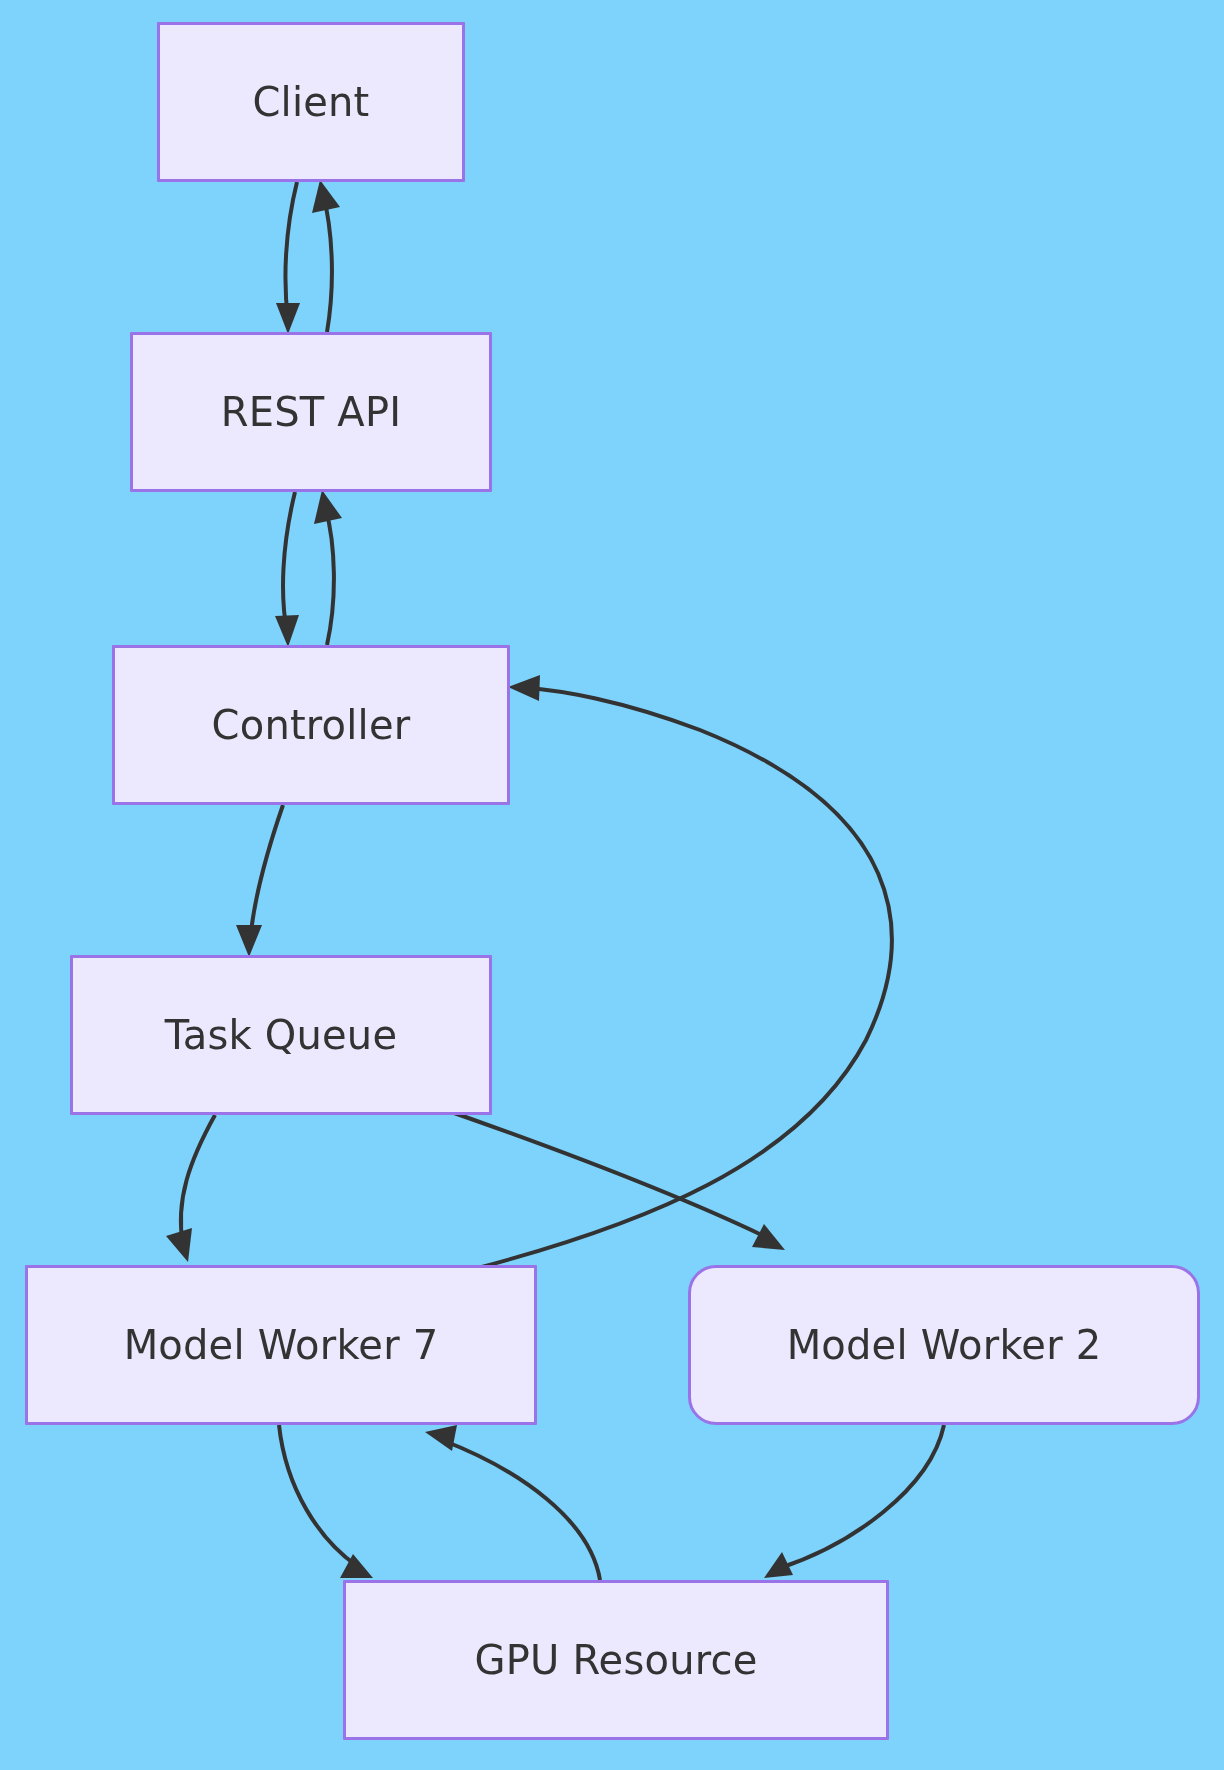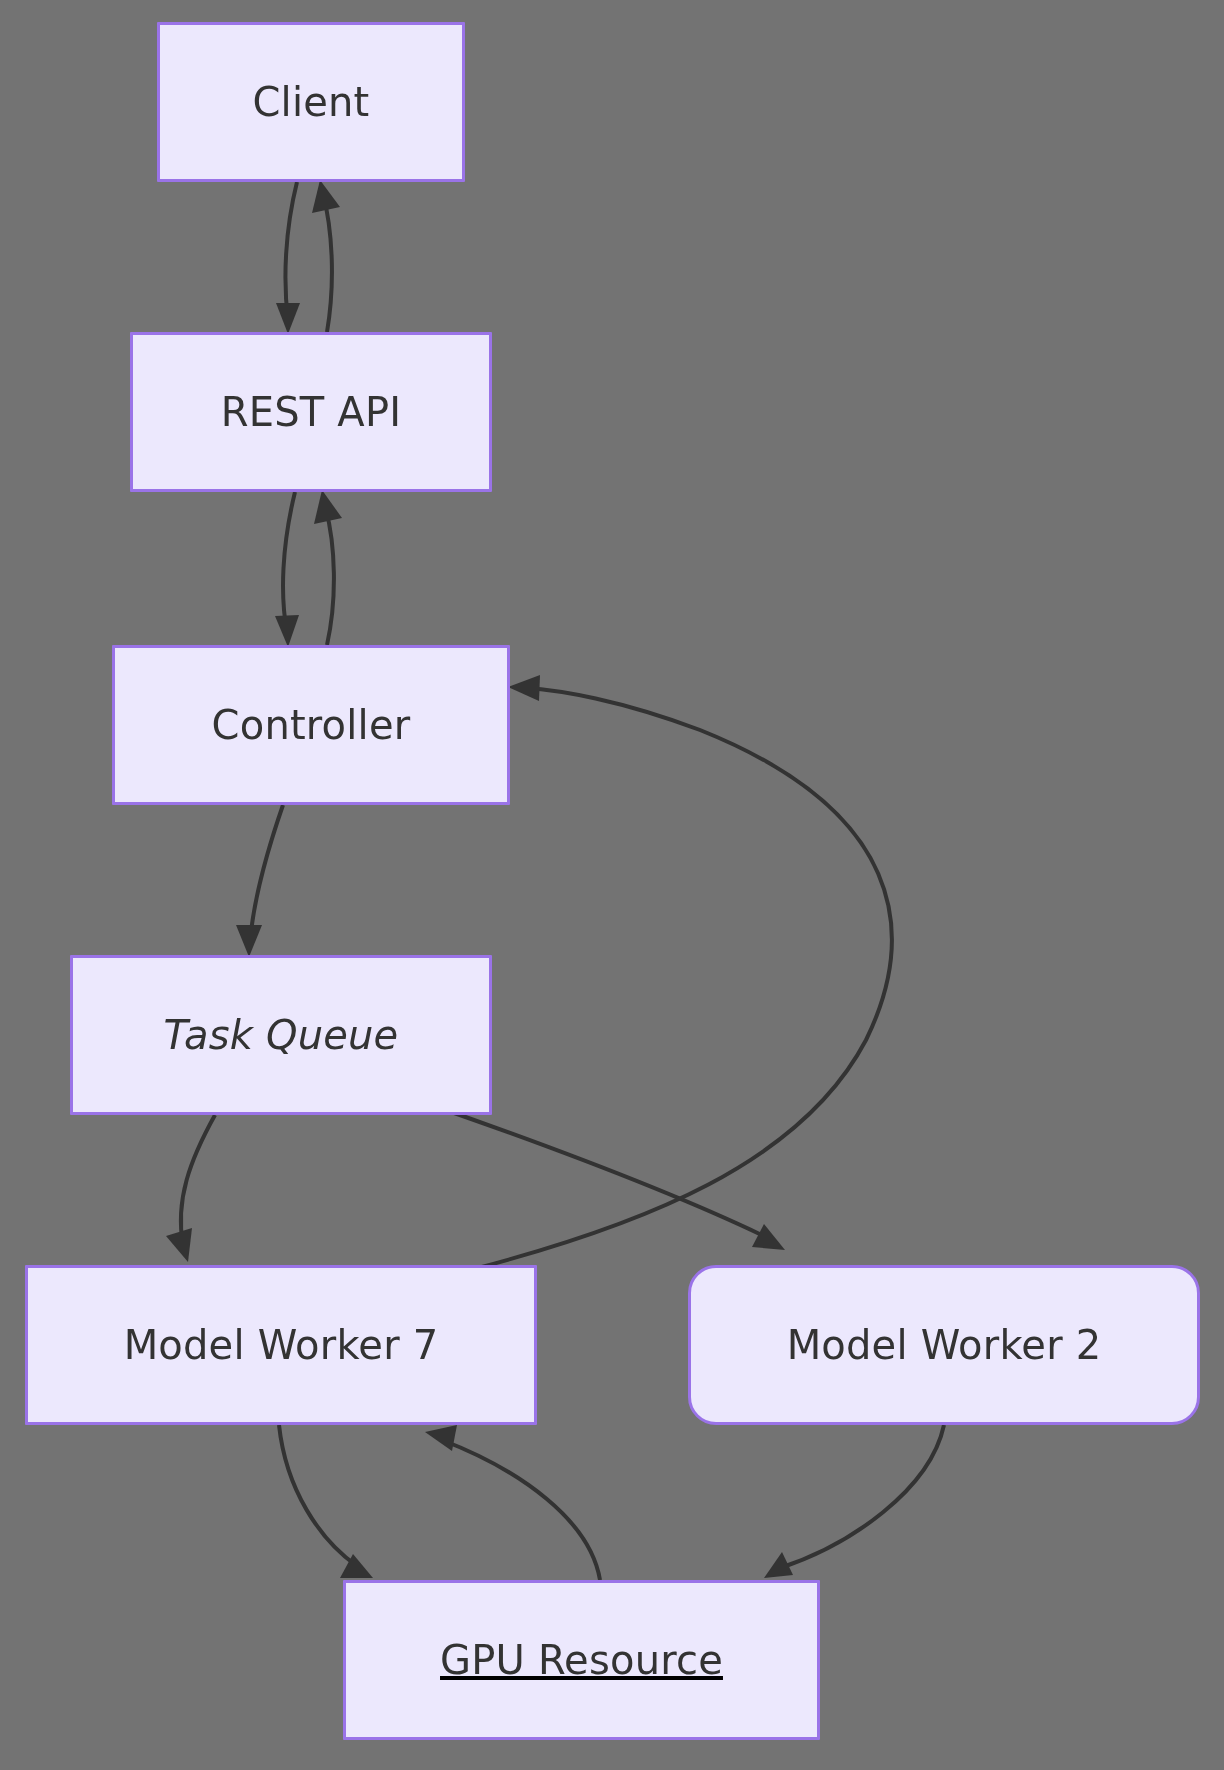--- a/index.html
+++ b/index.html
@@ -8,21 +8,21 @@
     padding: 0;
     background: #ffffff;
   }
   body {
     font-family: "DejaVu Sans", "Liberation Sans", sans-serif;
   }
   #diagram-root {
     position: relative;
     width: 1224px;
     height: 1770px;
-    background: #737373;
+    background: #7dd3fc;
     overflow: hidden;
   }
   #edge-layer {
     position: absolute;
     left: 0;
     top: 0;
     width: 1224px;
     height: 1770px;
     pointer-events: none;
   }
@@ -128,29 +128,29 @@
   </div>
 
   <div class="node" style="left:130px; top:332px; width:362px; height:160px;">
     <span class="node-label">REST API</span>
   </div>
 
   <div class="node" style="left:112px; top:645px; width:398px; height:160px;">
     <span class="node-label">Controller</span>
   </div>
 
-  <div class="node" style="left:70px; top:955px; width:422px; height:160px;font-style:italic;">
+  <div class="node" style="left:70px; top:955px; width:422px; height:160px;">
     <span class="node-label">Task Queue</span>
   </div>
 
   <div class="node" style="left:25px; top:1265px; width:512px; height:160px;">
     <span class="node-label">Model Worker 7</span>
   </div>
 
   <div class="node" style="left:688px; top:1265px; width:512px; height:160px;border-radius:28px;">
     <span class="node-label">Model Worker 2</span>
   </div>
 
-  <div class="node" style="left:343px; top:1580px; width:477px; height:160px;text-decoration:underline;">
+  <div class="node" style="left:343px; top:1580px; width:546px; height:160px;">
     <span class="node-label">GPU Resource</span>
   </div>
 
 </div>
 
 </body></html>

